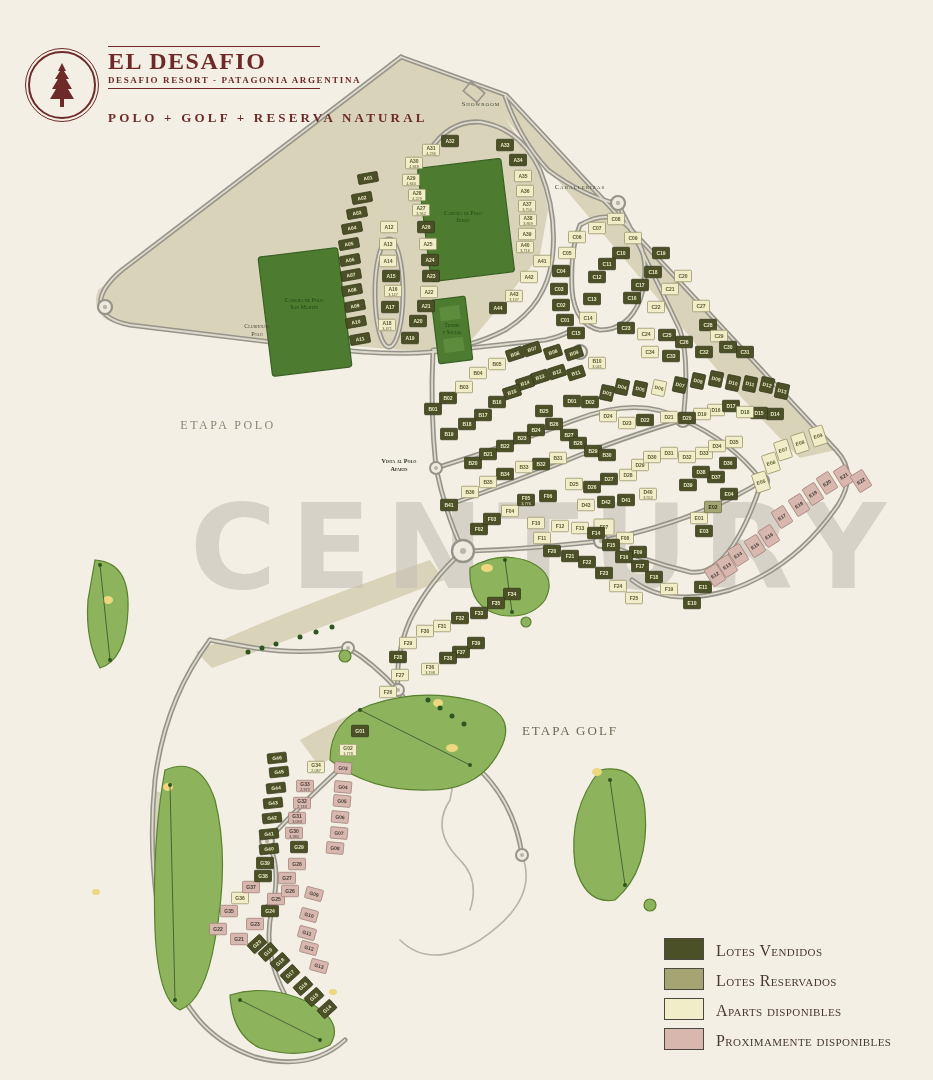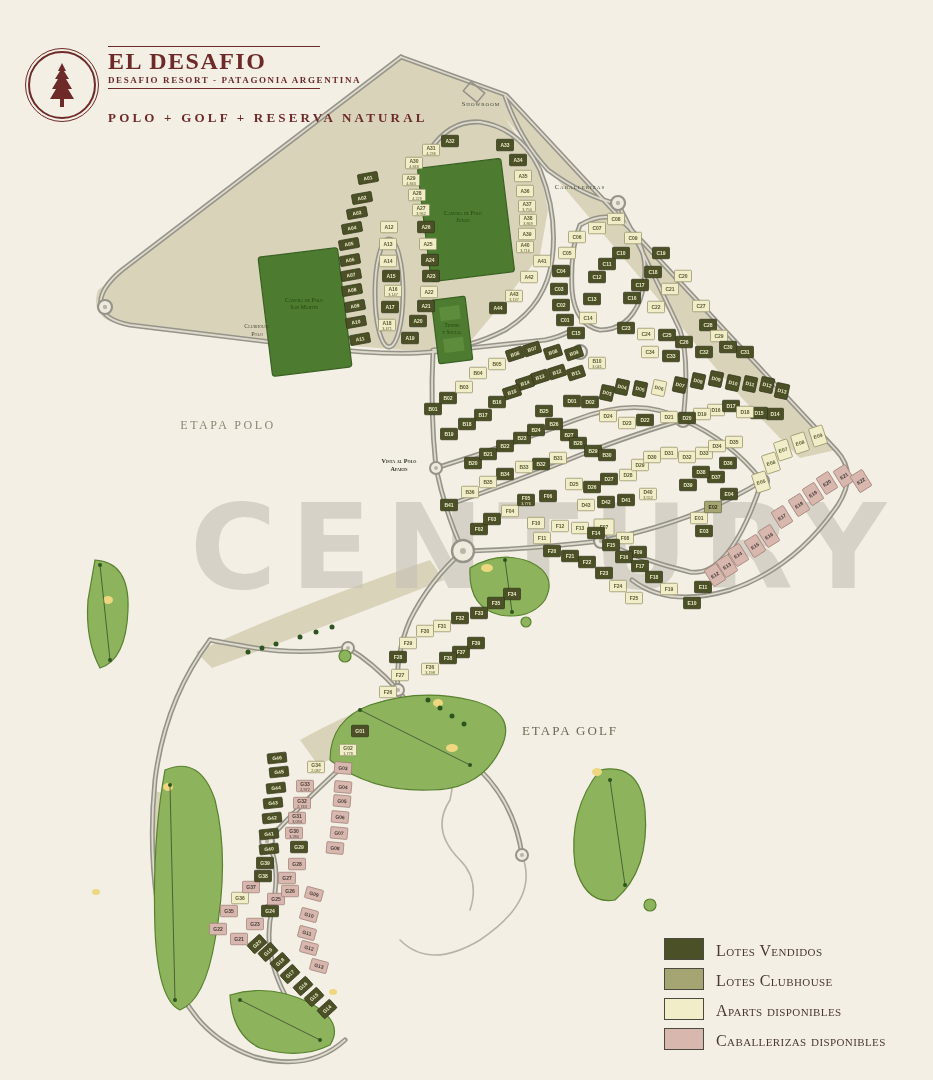--- a/index.html
+++ b/index.html
@@ -1363,25 +1363,25 @@
   </div>
 
   
   <div class="legend" id="legend">
       <div class="lg-row">
         <span class="sw" style="background: rgb(75, 80, 38);"></span>
         <span class="lg-label">Lotes Vendidos</span>
       </div>
       <div class="lg-row">
         <span class="sw" style="background: rgb(165, 165, 115);"></span>
-        <span class="lg-label">Lotes Clubhouse</span>
+        <span class="lg-label">Lotes Reservados</span>
       </div>
       <div class="lg-row">
         <span class="sw" style="background: rgb(240, 237, 200);"></span>
         <span class="lg-label">Aparts disponibles</span>
       </div>
       <div class="lg-row">
         <span class="sw" style="background: rgb(216, 183, 175);"></span>
-        <span class="lg-label">Caballerizas disponibles</span>
+        <span class="lg-label">Proximamente disponibles</span>
       </div>
     </div>
 
 </div>
 
 </body></html>

